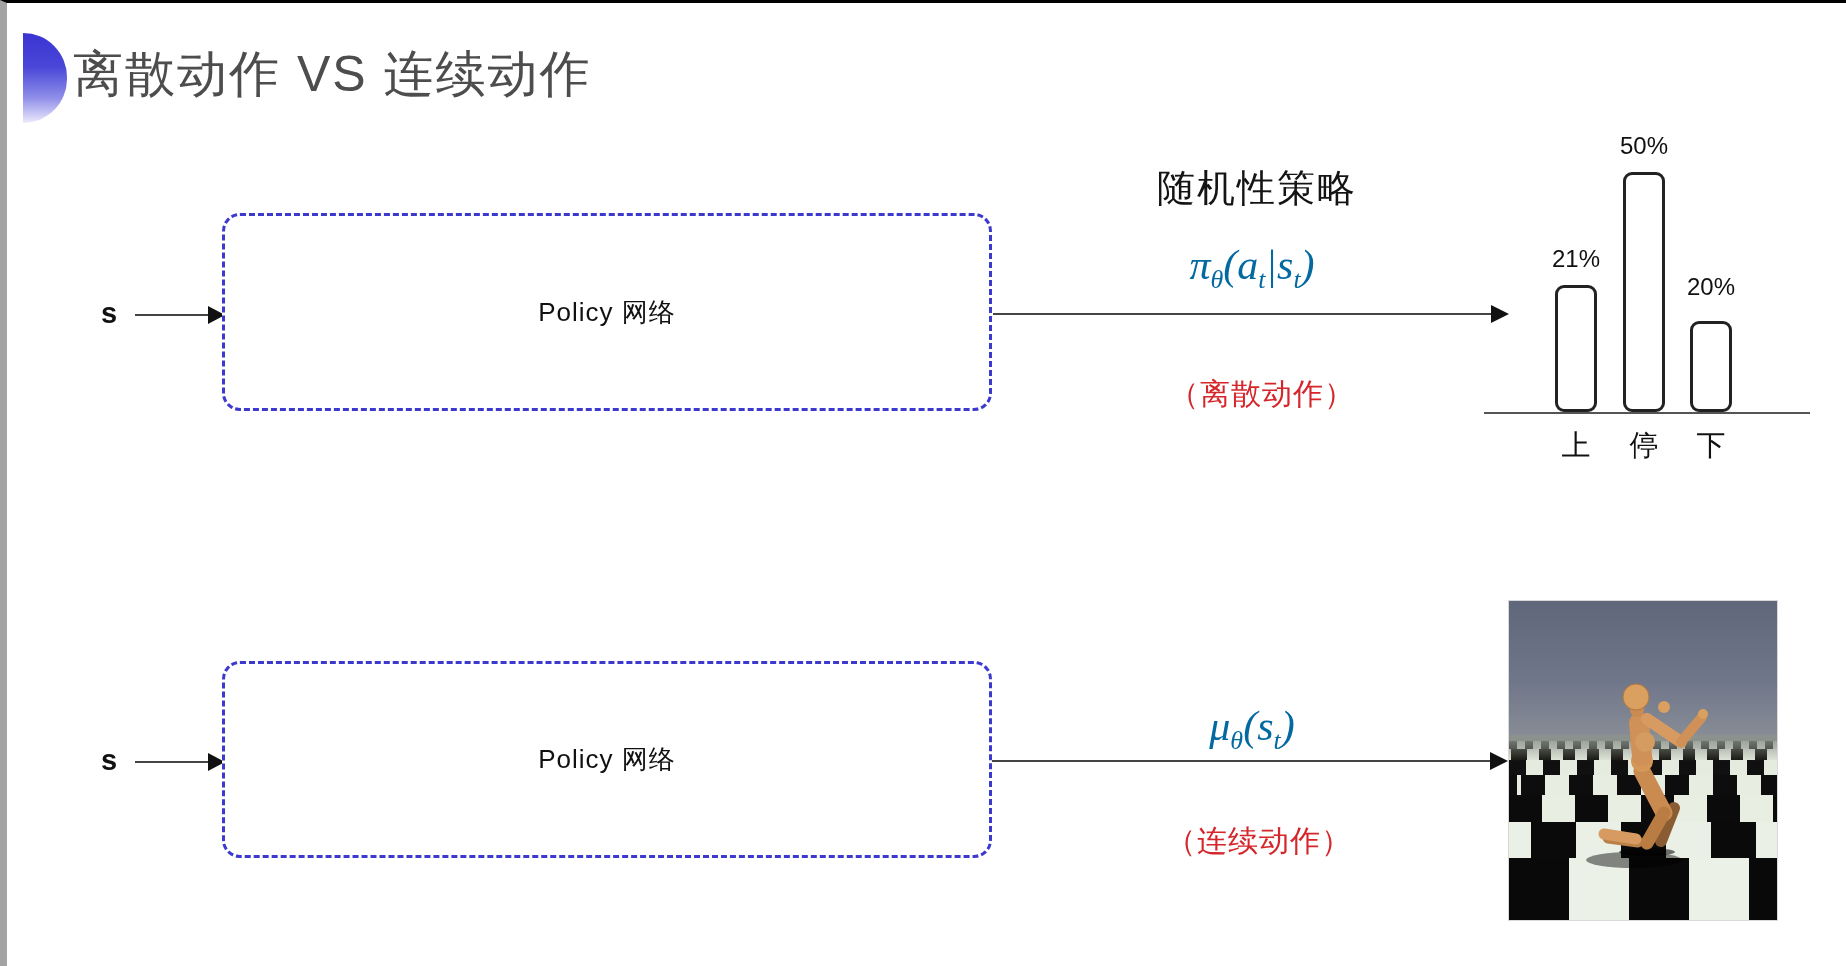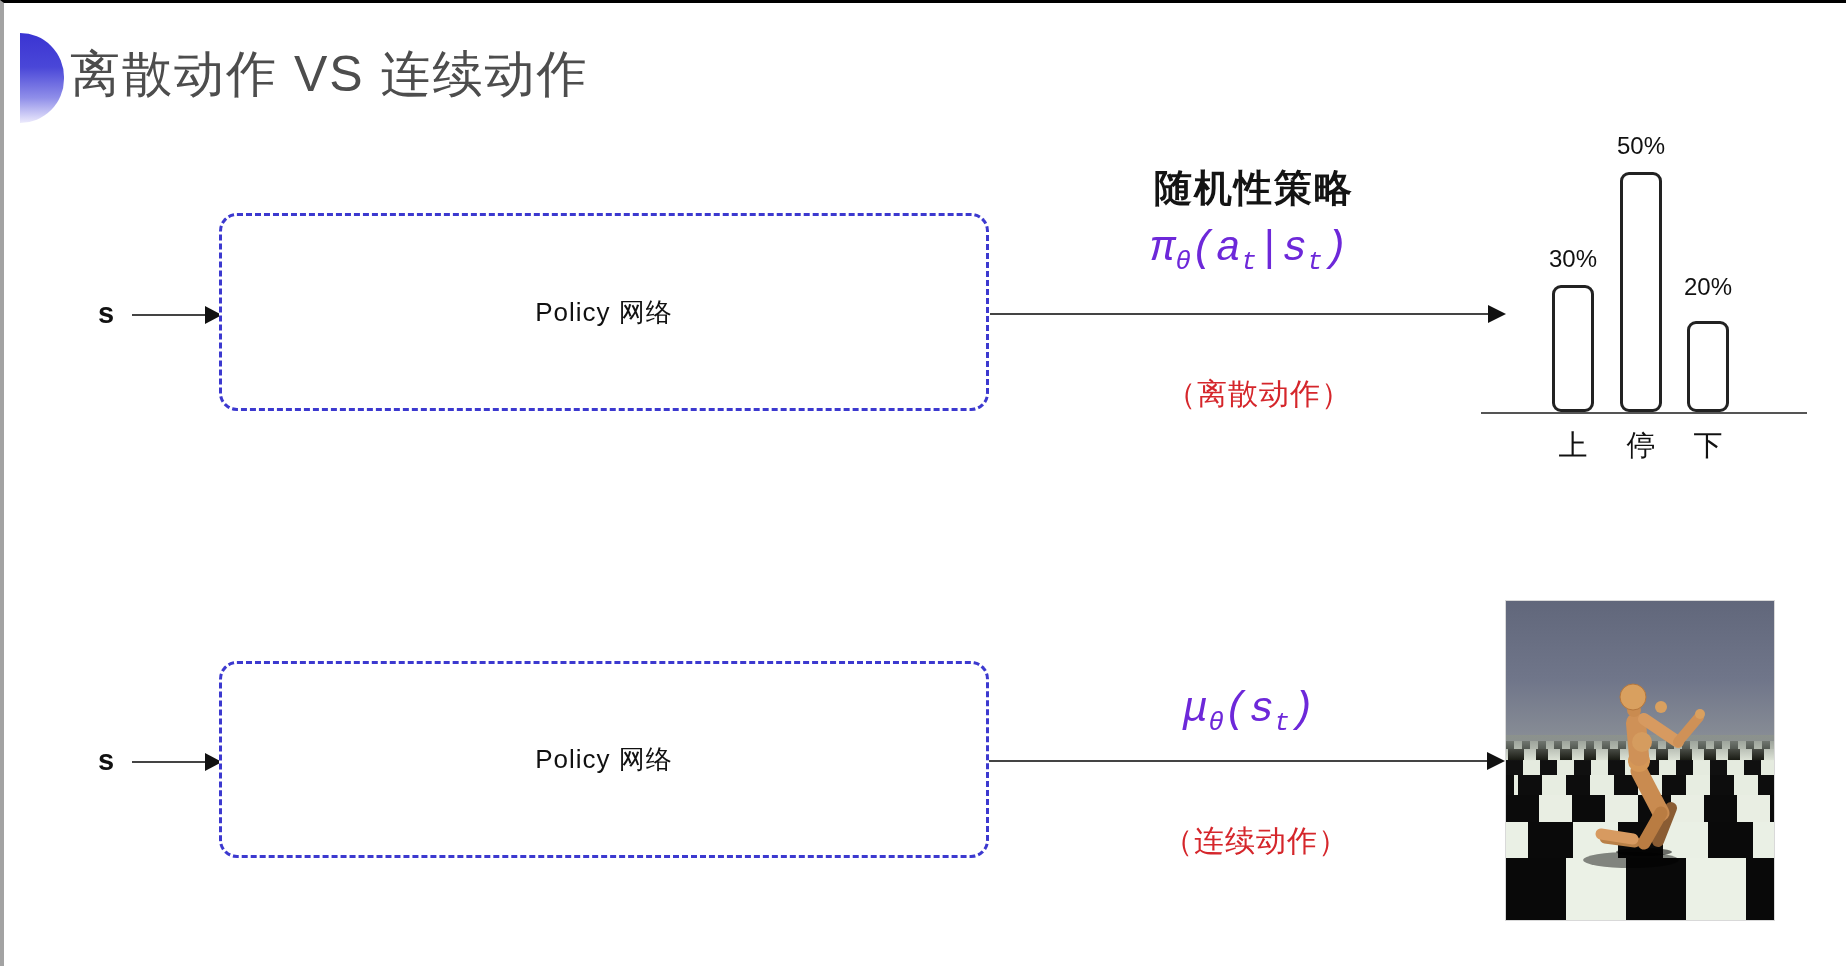--- a/index.html
+++ b/index.html
@@ -1,38 +1,38 @@
 <!DOCTYPE html>
 <html style="--accent: #3c39cf; --red: #d5262b; --title: #4d4d4d;"><head>
 <meta charset="utf-8">
 <style>
   html,body{margin:0;padding:0;background:#fff;}
   body{width:1846px;height:966px;position:relative;overflow:hidden;
        font-family:"Liberation Sans",sans-serif;}
   .slide{position:absolute;inset:0;background:#fff;
-         border-top:3px solid #000;border-left:4px solid #a3a3a3;box-sizing:border-box;}
+         border-top:3px solid #000;border-left:7px solid #a3a3a3;box-sizing:border-box;}
 
   
   .title-bullet{position:absolute;left:16px;top:30px;width:44px;height:90px;
     border-radius:0 46px 46px 0 / 0 46px 46px 0;
     background:linear-gradient(180deg,#3a34d2 0%,#4a47d8 38%,#8f8ee9 72%,#eceafc 100%);}
   .slide-title{position:absolute;left:66px;top:38px;font-size:50px;font-weight:500;
     color:var(--title,#4d4d4d);letter-spacing:2px;white-space:nowrap;}
 
   
   .s-label{position:absolute;font-size:29px;font-weight:600;color:#111;}
   .arrow-svg{position:absolute;}
   .policy-box{position:absolute;width:770px;border:3px dashed var(--accent,#3c39cf);
     border-radius:18px;box-sizing:border-box;display:flex;align-items:center;justify-content:center;
     background:#fff;}
   .policy-box .box-label{font-size:26px;color:#111;letter-spacing:1px;}
-  .policy-type{position:absolute;width:340px;text-align:center;font-size:38px;font-weight:700;
+  .policy-type{position:absolute;width:340px;text-align:center;font-size:38px;font-weight:400;
     color:#141414;letter-spacing:2px;}
   .formula{position:absolute;width:340px;text-align:center;
-    font-family:Liberation Mono, monospace;font-style:italic;font-size:42px;color:#6d28d9;}
+    font-family:Liberation Serif, serif;font-style:italic;font-size:42px;color:#0369a1;margin-top:16px;}
   .formula sub{font-size:62%;font-style:italic;}
   .action-note{position:absolute;width:340px;text-align:center;font-size:30px;font-weight:400;
     color:var(--red,#d5262b);letter-spacing:1px;}
 
   
   .bar-chart{position:absolute;left:1477px;top:118px;width:326px;height:360px;}
   .bar-axis{position:absolute;left:0;top:291px;width:326px;height:2px;background:#555;}
   .chart-bar{position:absolute;background:#fff;border:3px solid #222;border-radius:9px;
     box-sizing:border-box;}
   .bar-value{position:absolute;width:90px;text-align:center;font-size:24px;font-weight:500;color:#111;}
@@ -84,21 +84,21 @@
   <div class="formula" style="left:1075px;top:222px;">
     <span>π</span><sub>θ</sub><span>(</span><span>a</span><sub>t</sub><span>|</span><span>s</span><sub>t</sub><span>)</span>
   </div>
 
   <div class="action-note" style="left:1085px;top:371px;">（离散动作）</div>
 
   <div class="bar-chart">
     <div class="bar-axis"></div>
 
   <div class="chart-bar" style="left: 71px; top: 164px; width: 42px; height: 127px;"></div>
-      <div class="bar-value" style="left: 47px; top: 124px;">30%</div>
+      <div class="bar-value" style="left: 47px; top: 124px;">21%</div>
       <div class="bar-cat" style="left: 62px;">上</div>
       <div class="chart-bar" style="left: 139px; top: 51px; width: 42px; height: 240px;"></div>
       <div class="bar-value" style="left: 115px; top: 11px;">50%</div>
       <div class="bar-cat" style="left: 130px;">停</div>
       <div class="chart-bar" style="left: 206px; top: 200px; width: 42px; height: 91px;"></div>
       <div class="bar-value" style="left: 182px; top: 152px;">20%</div>
       <div class="bar-cat" style="left: 197px;">下</div>
     </div>
 
   <div class="s-label" style="left:94px;top:741px;">s</div>

